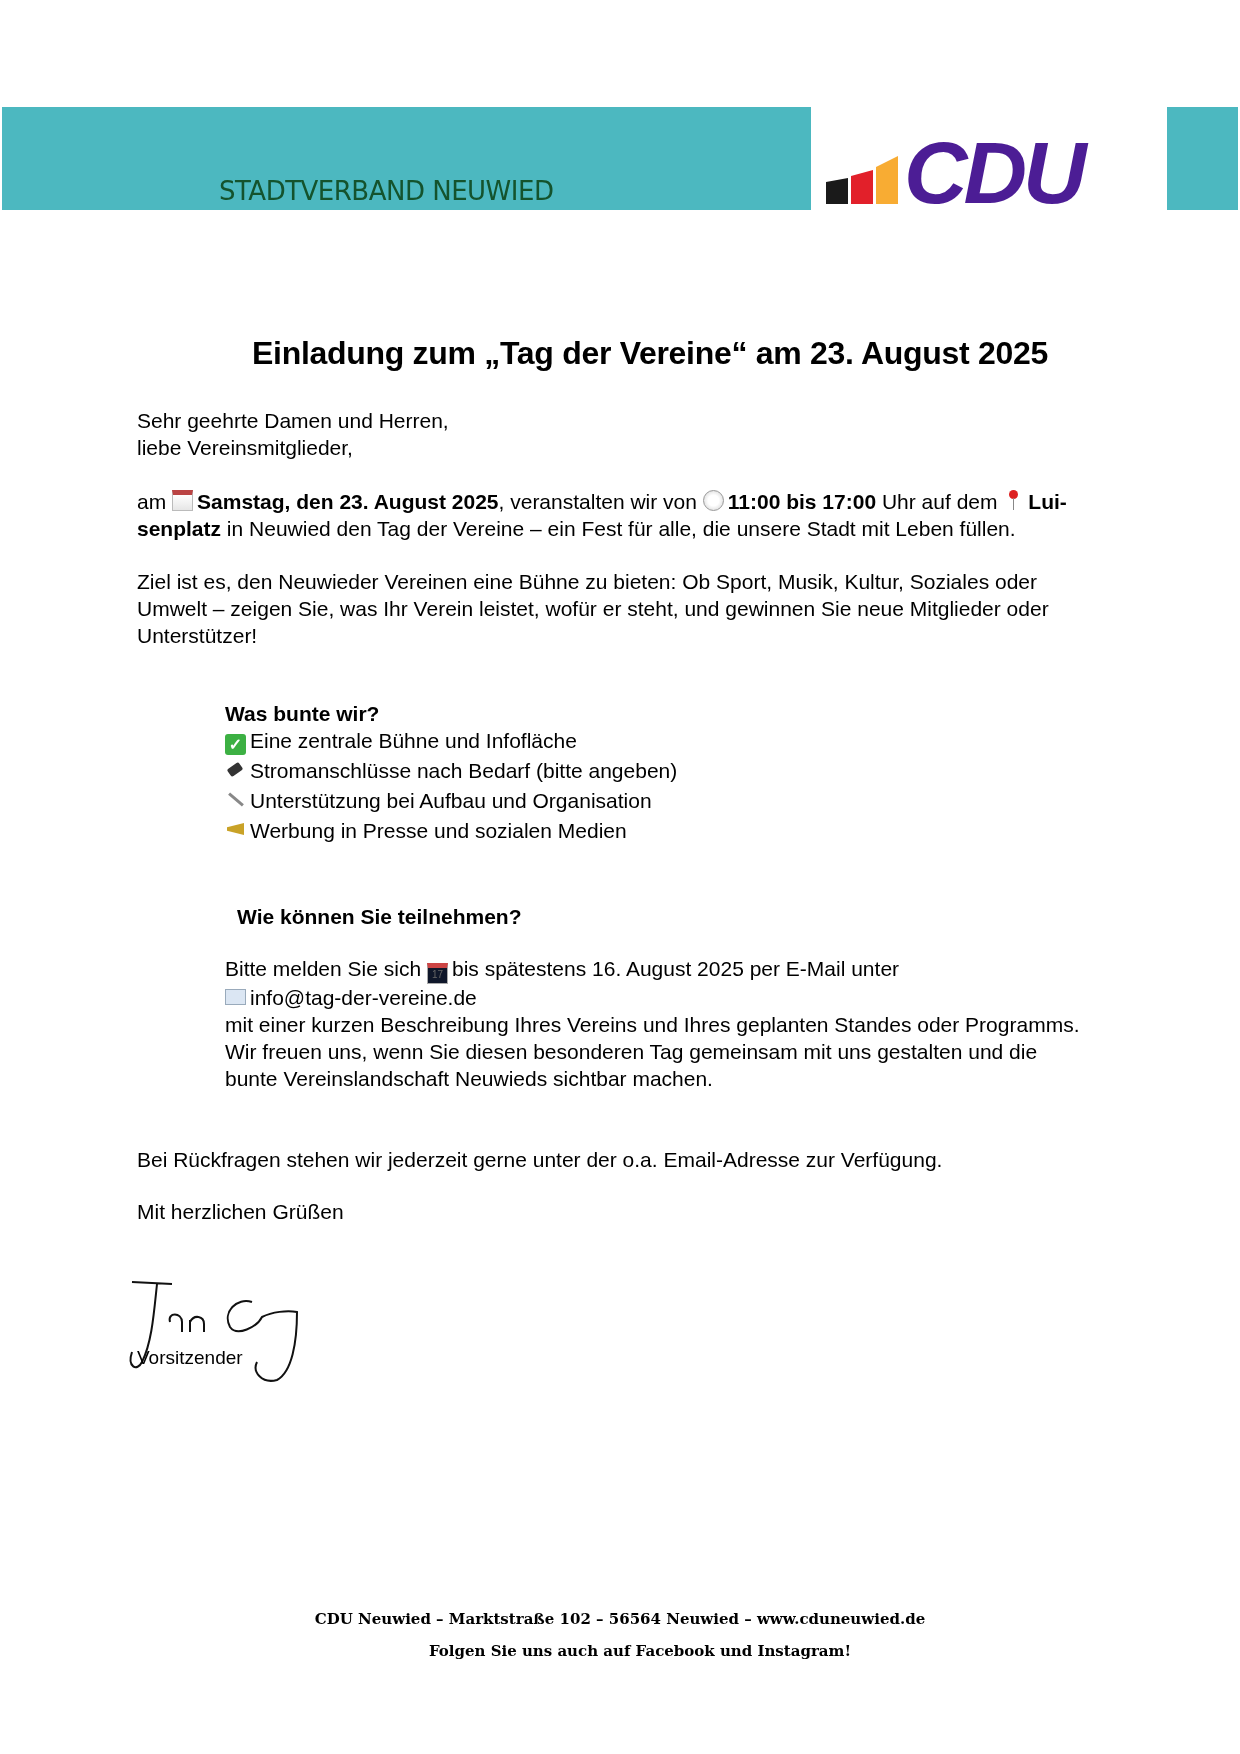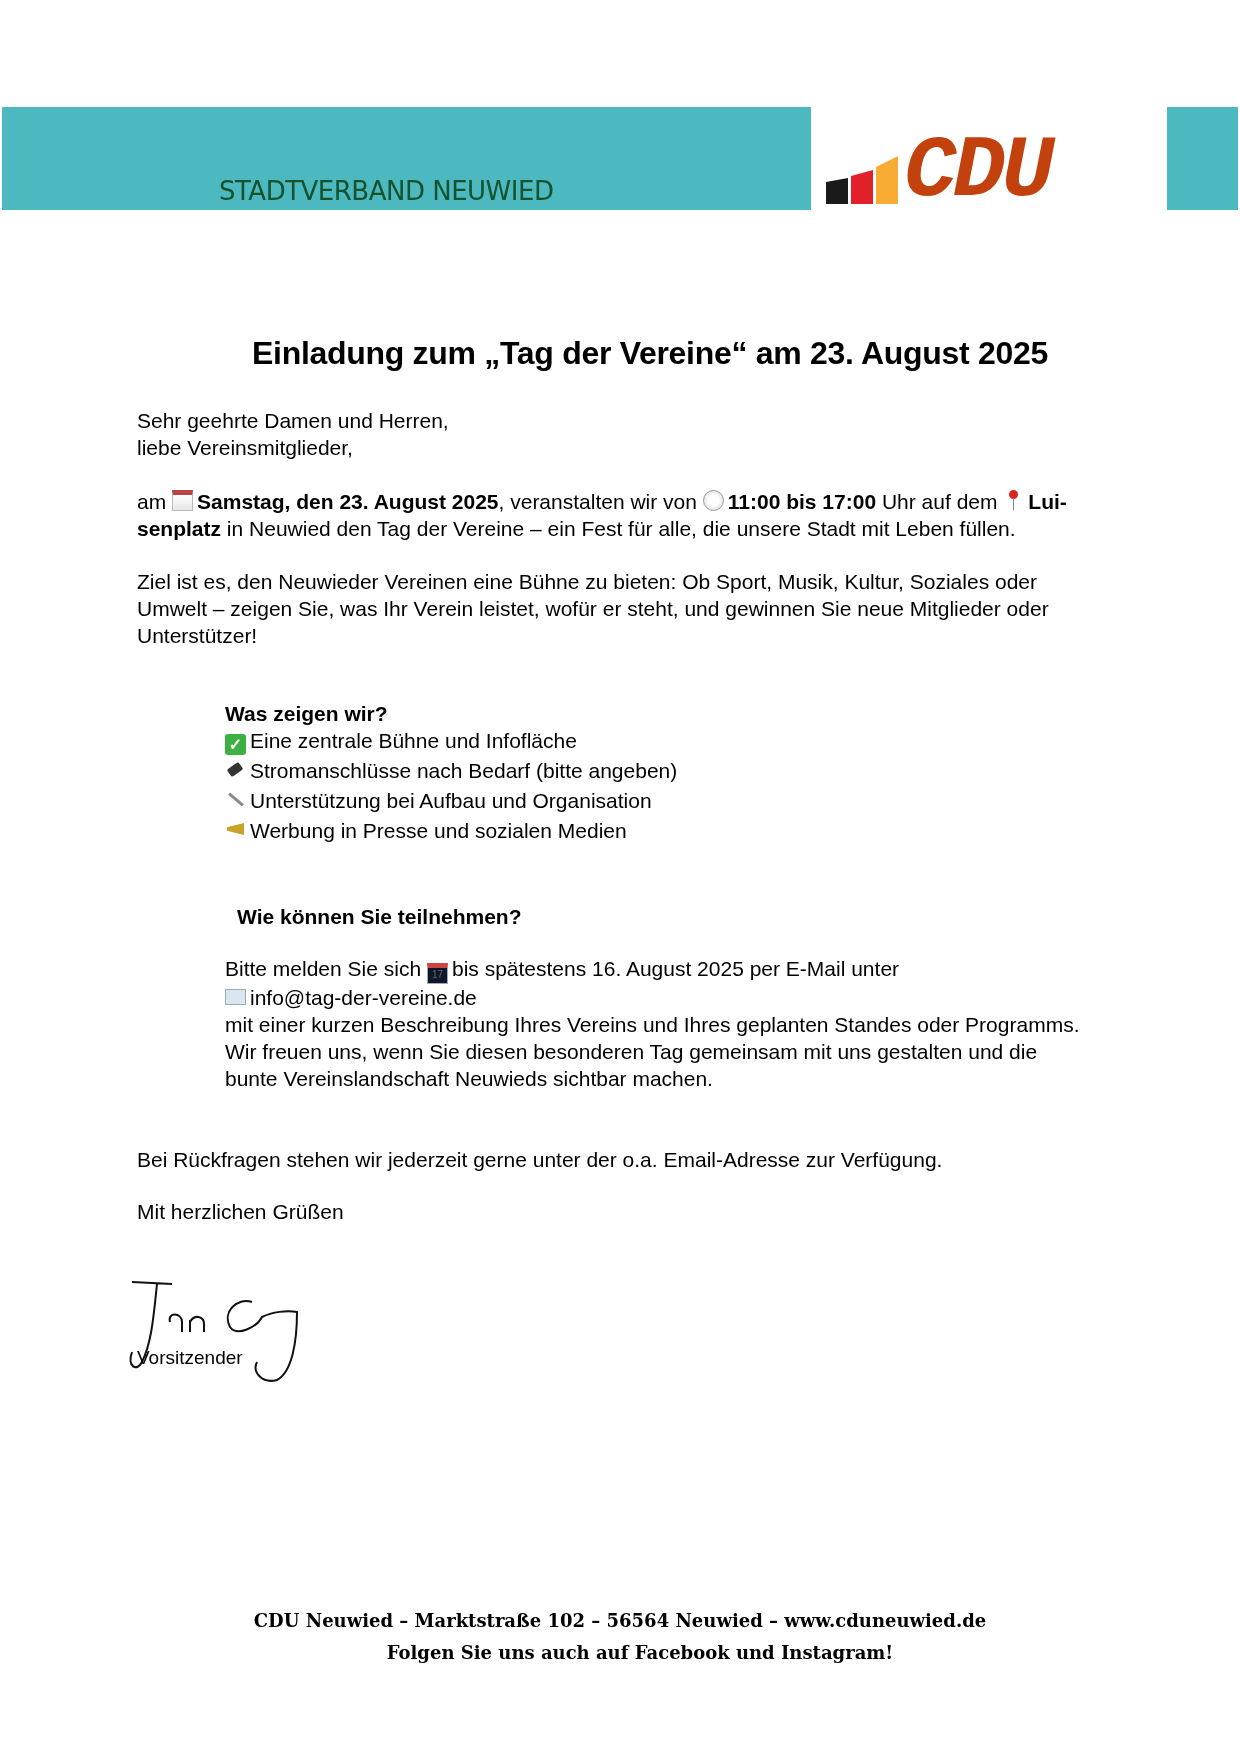--- a/index.html
+++ b/index.html
@@ -5,22 +5,22 @@
     html, body { margin: 0; padding: 0; background: #ffffff; }
     body { width: 1240px; height: 1754px; position: relative; overflow: hidden;
            font-family: "Liberation Sans", sans-serif; color: #000; }
 
     .header-band { position: absolute; left: 2px; top: 107px; width: 809px; height: 103px; background: #4cb8c0; }
     .header-band-right { position: absolute; left: 1167px; top: 107px; width: 71px; height: 103px; background: #4cb8c0; }
     .header-subtitle { position: absolute; left: 219px; top: 176px; font-family: "DejaVu Sans", sans-serif;
                        font-weight: normal; font-size: 26px; color: #14532d; letter-spacing: -0.5px; }
 
     .logo { position: absolute; left: 826px; top: 134px; width: 330px; height: 80px; }
-    .logo-text { position: absolute; left: 78px; top: -12px; font-family: Liberation Mono, monospace;
-                 font-weight: bold; font-style: italic; font-size: 88px; color: #c2410c; letter-spacing: -4px; }
+    .logo-text { position: absolute; left: 78px; top: -12px; font-family: Liberation Sans, sans-serif;
+                 font-weight: bold; font-style: italic; font-size: 88px; color: #4c1d95; letter-spacing: -4px; }
 
     .title { position: absolute; left: 0; width: 1300px; top: 335px; text-align: center; font-weight: bold;
              font-size: 32px; letter-spacing: -0.3px; }
 
     .p { position: absolute; font-size: 21px; line-height: 27px; white-space: nowrap; }
     .greeting { left: 137px; top: 407px; }
     .intro { left: 137px; top: 488px; }
     .goal { left: 137px; top: 568px; }
     .section-h { font-weight: bold; }
     .offer-h { left: 225px; top: 700px; }
@@ -39,21 +39,21 @@
     .ico-plug::before { content:""; position:absolute; left:3px; top:6px; width:14px; height:9px; background:#333; transform: rotate(-35deg); border-radius: 2px; }
     .ico-wrench::before { content:""; position:absolute; left:2px; top:9px; width:18px; height:3px; background:#888; transform: rotate(40deg); }
     .ico-horn::before { content:""; position:absolute; left:2px; top:4px; width:17px; height:12px; background:#c9a227; clip-path: polygon(0 35%, 100% 0, 100% 100%, 0 65%); }
     .ico-cal17 { background: #0f172a; border: 1px solid #aaa; border-top: 5px solid #c44; box-sizing: border-box; font-size: 10px; line-height: 14px; text-align: center; color: #666; }
     .ico-mail { background: #dbe6f3; border: 1px solid #9ab; box-sizing: border-box; height: 16px; vertical-align: 0; }
 
     .signature { position: absolute; left: 112px; top: 1272px; width: 200px; height: 120px; }
     .role { position: absolute; left: 137px; top: 1347px; font-size: 19px; }
 
     .footer { position: absolute; left: 0; width: 1240px; text-align: center; font-family: "DejaVu Serif", serif;
-              font-weight: bold; font-size: 18px; }
+              font-weight: bold; font-size: 15px; }
     .footer-1 { top: 1610px; }
     .footer-2 { top: 1642px; padding-left: 20px; }
   </style>
 </head>
 <body>
 
 <div class="header-band"></div>
 <div class="header-band-right"></div>
 <div class="header-subtitle">STADTVERBAND NEUWIED</div>
 
@@ -85,21 +85,21 @@
     <b>senplatz</b><span> in Neuwied den Tag der Vereine – ein Fest für alle, die unsere Stadt mit Leben füllen.</span>
   </div>
 </div>
 
 <div class="p goal">
   <div>Ziel ist es, den Neuwieder Vereinen eine Bühne zu bieten: Ob Sport, Musik, Kultur, Soziales oder</div>
   <div>Umwelt – zeigen Sie, was Ihr Verein leistet, wofür er steht, und gewinnen Sie neue Mitglieder oder</div>
   <div>Unterstützer!</div>
 </div>
 
-<div class="p offer-h section-h">Was zeigen wir?</div>
+<div class="p offer-h section-h">Was bunte wir?</div>
 <div class="p offer-list">
   <div><span class="ico ico-check">✓</span><span>Eine zentrale Bühne und Infofläche</span></div>
   <div><span class="ico ico-plug"></span><span>Stromanschlüsse nach Bedarf (bitte angeben)</span></div>
   <div><span class="ico ico-wrench"></span><span>Unterstützung bei Aufbau und Organisation</span></div>
   <div><span class="ico ico-horn"></span><span>Werbung in Presse und sozialen Medien</span></div>
 </div>
 
 <div class="p join-h section-h">Wie können Sie teilnehmen?</div>
 <div class="p join-body">
   <div>

